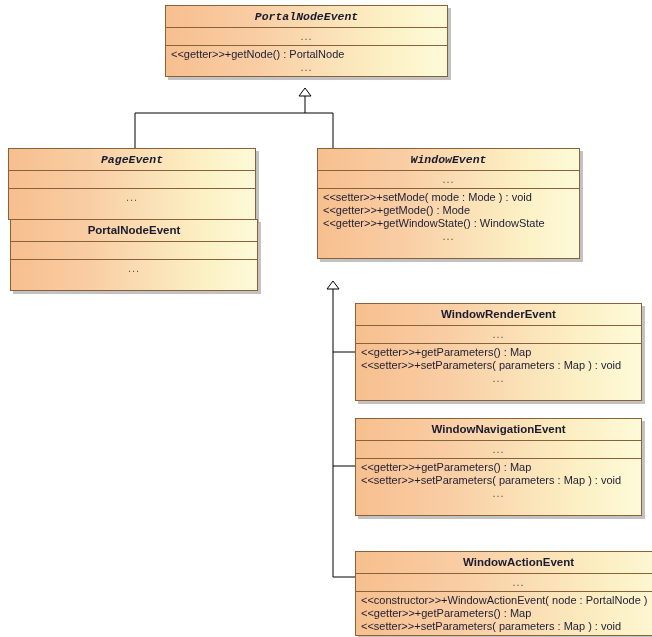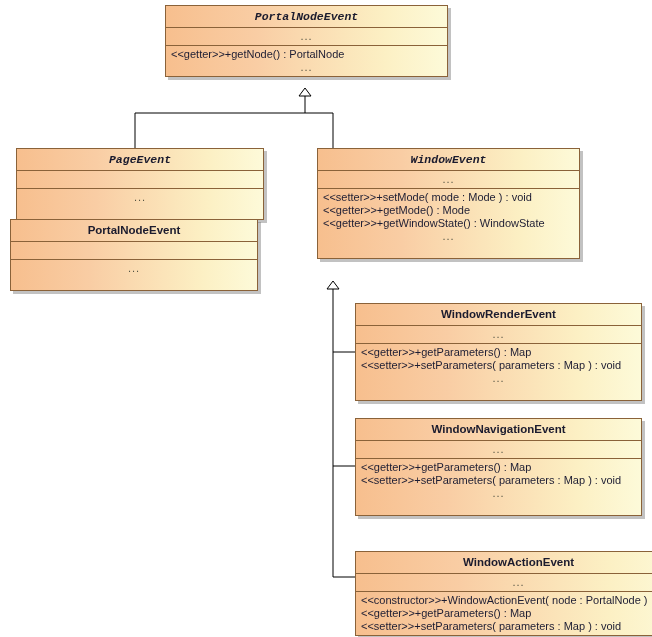--- a/index.html
+++ b/index.html
@@ -105,21 +105,21 @@
     <div class="uml-name abstract">PortalNodeEvent</div>
     <div class="uml-compartment center">
       <div class="ellipsis">...</div>
     </div>
     <div class="uml-compartment">
       <div class="op-row">&lt;&lt;getter&gt;&gt;+getNode() : PortalNode</div>
       <div class="ellipsis">...</div>
     </div>
   </div>
 
-  <div class="uml-class" style="left:16px; top:148px; width:248px;">
+  <div class="uml-class" style="left:8px; top:148px; width:248px;">
     <div class="uml-name abstract">PageEvent</div>
     <div class="uml-compartment center">
       <div class="spacer-line"></div>
     </div>
     <div class="uml-compartment">
       <div class="ellipsis">...</div>
       <div class="spacer-line"></div>
     </div>
   </div>
 

